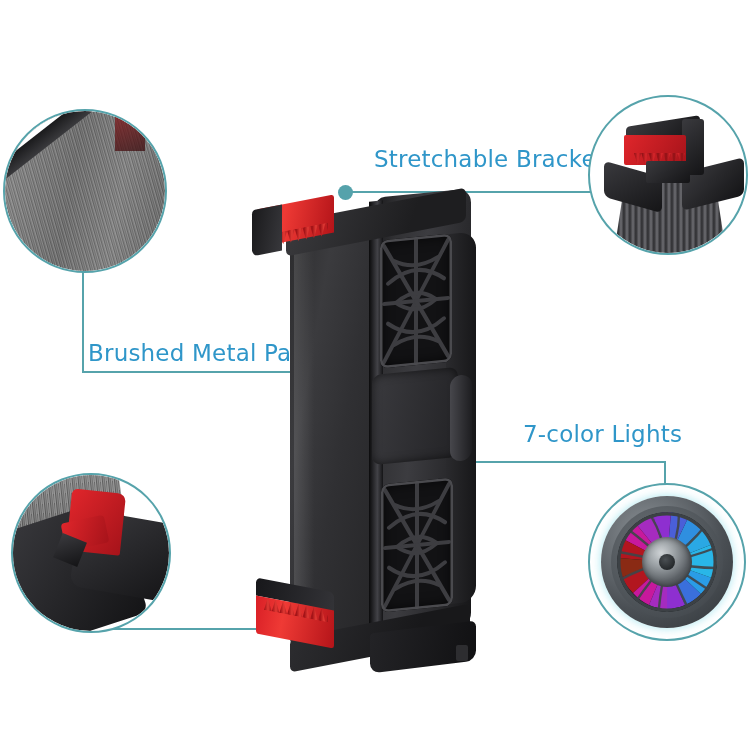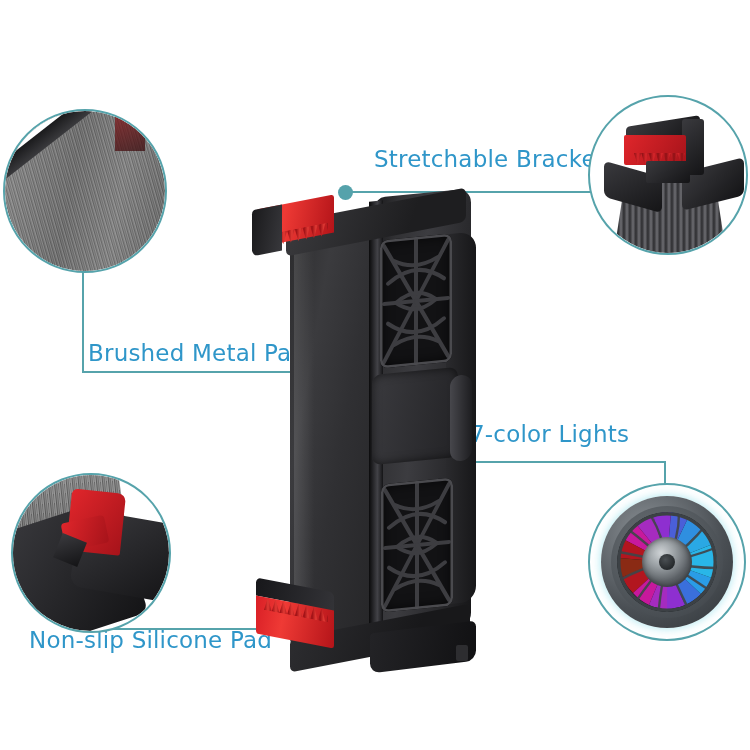--- a/index.html
+++ b/index.html
@@ -274,23 +274,22 @@
   <div class="line-v" style="left:88px; top:629px; height:0px;"></div>
   <div class="line-v" style="left:88px; top:628px; height:0px;"></div>
   <div class="line-v" style="left:88px; top:596px; height:33px;"></div>
   <div class="line-h" style="left:88px; top:628px; width:190px;"></div>
   <div class="dot" style="left:270px; top:621px;"></div>
 
   <div class="label" style="left:88px; top:340px;">Brushed Metal Panel</div>
 
   <div class="label" style="left:374px; top:146px;">Stretchable Bracket</div>
 
-  <div class="label" style="left:470px; top:421px;text-align:center;">7-color Lights</div>
-
-  <div class="label" style="left:29px; top:627px;">Non-slip Silicone Pad</div>
+  <div class="label" style="left:523px; top:421px;text-align:center;">7-color Lights</div>
+
 
   <div class="callout-circle" style="left:3px; top:109px; width:160px; height:160px;">
     <div class="circle-inner">
       <div class="brushed"></div>
       <div style="position:absolute; left:-60px; top:-46px; width:200px; height:70px;
                   background:#ffffff; transform:rotate(-38deg);"></div>
       <div style="position:absolute; left:-56px; top:16px; width:200px; height:16px;
                   background:linear-gradient(180deg,#1a1a1c,#3a3a3d); transform:rotate(-38deg);"></div>
       <div style="position:absolute; left:110px; top:0px; width:30px; height:40px;
                   background:linear-gradient(160deg,#8a1a1c,#3a0c0e); opacity:.75;"></div>

